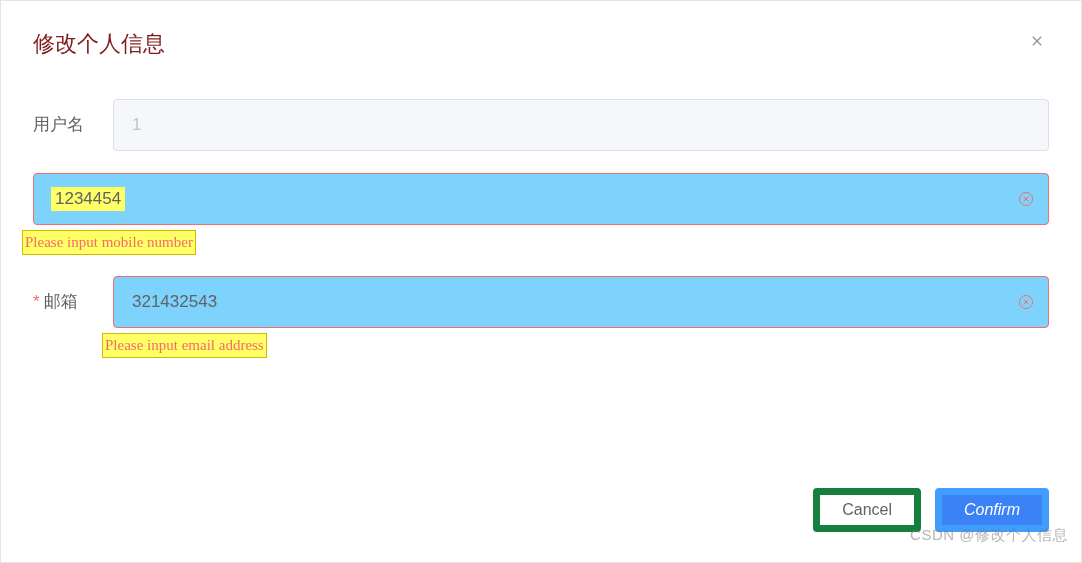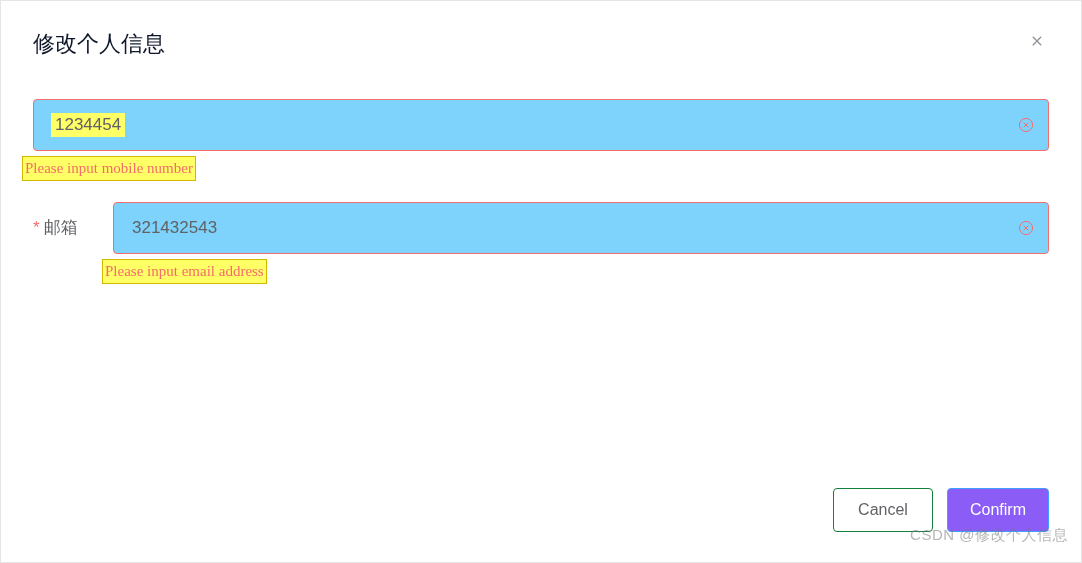--- a/index.html
+++ b/index.html
@@ -24,21 +24,21 @@
     }
     .dialog-header {
       padding: 28px 32px 20px 32px;
       display: flex;
       justify-content: space-between;
       align-items: flex-start;
     }
     .dialog-title {
       font-size: 22px;
       font-weight: 500;
-      color: #0f172a;
+      color: #7f1d1d;
     }
     .close-icon {
       cursor: pointer;
       color: #909399;
       font-size: 18px;
       line-height: 1;
       padding: 4px;
     }
     .dialog-body {
       flex: 1;
@@ -141,28 +141,29 @@
       justify-content: flex-end;
       gap: 14px;
     }
     .btn {
       min-width: 100px;
       height: 44px;
       padding: 0 22px;
       font-size: 16px;
       border-radius: 4px;
       cursor: pointer;
-      border: 1px solid #15803d;
+      border: 7px solid #15803d;
       background: #fff;
       color: #606266;
     }
     .btn-primary {
-      background: #8b5cf6;
+      background: #3b82f6;
       border-color: #409eff;
       color: #fff;
+      font-style: italic;
     }
     .watermark {
       position: absolute;
       right: 14px;
       bottom: 18px;
       font-size: 15px;
       color: rgba(120,120,120,0.55);
       pointer-events: none;
       letter-spacing: 0.5px;
     }
@@ -175,20 +176,28 @@
     <div class="dialog-title">修改个人信息</div>
     <div class="close-icon">
       <svg viewBox="0 0 1024 1024" width="16" height="16" fill="currentColor">
         <path d="M810 274l-60-60L512 452 274 214l-60 60 238 238-238 238 60 60 238-238 238 238 60-60-238-238z"></path>
       </svg>
     </div>
   </div>
 
   <div class="dialog-body">
 
+    <div class="form-row">
+      <div class="form-label">用户名</div>
+      <div class="form-field">
+        <div class="input-wrap">
+          <input class="text-input disabled" type="text" disabled="" value="1" style="">
+        </div>
+      </div>
+    </div>
 
     <div class="form-row">
       <div class="form-field">
         <div class="input-wrap">
           <input class="text-input error input-hidden-text" type="text" value="1234454" style="">
           <span class="input-overlay">
             <span class="highlight-yellow">1234454</span>
           </span>
           <span class="clear-icon">
             <svg viewBox="0 0 1024 1024" fill="none" stroke="currentColor" stroke-width="64">

